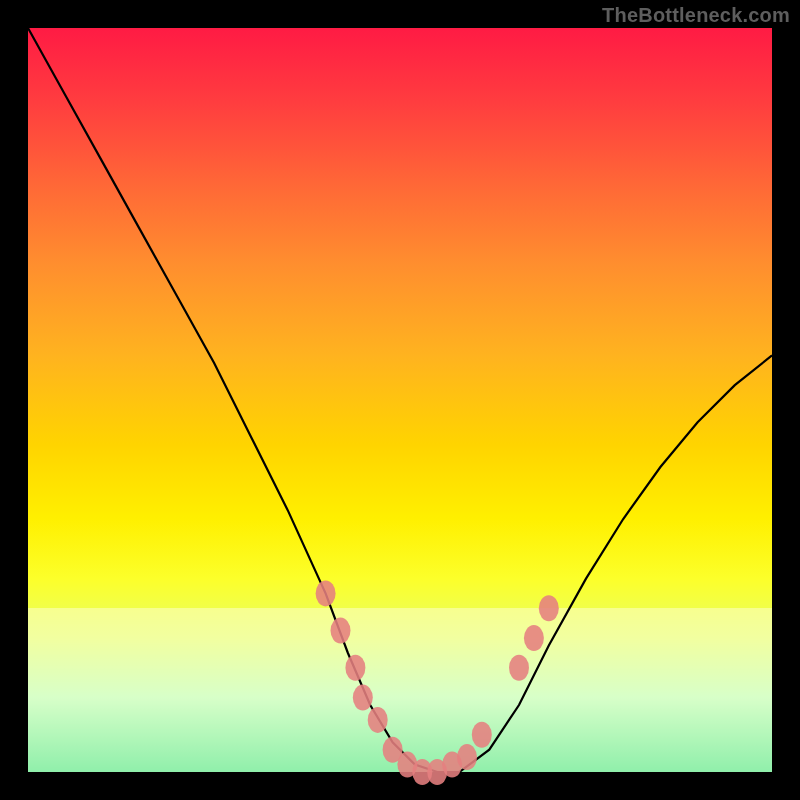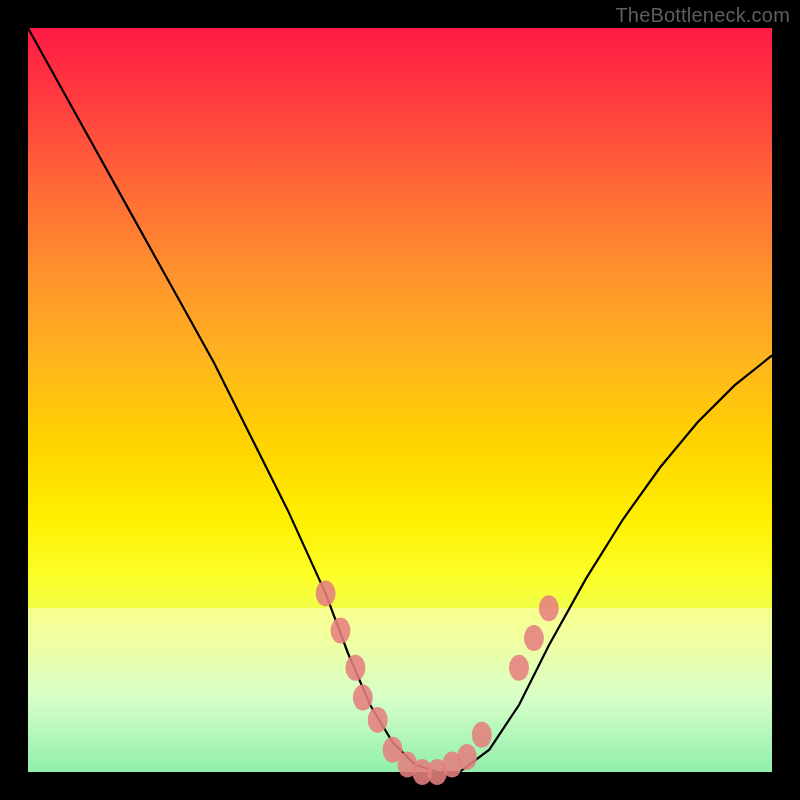--- a/index.html
+++ b/index.html
@@ -29,21 +29,21 @@
       #e6ff66 82%,
       #b7ffb0 90%,
       #35e27a 100%);
   }
   .attribution {
     position: absolute;
     top: 4px;
     right: 10px;
     color: #5e5e5e;
     font-size: 20px;
-    font-weight: 400;
+    font-weight: 700;
     letter-spacing: 0.2px;
     z-index: 10;
   }
   svg.curve {
     position: absolute;
     left: 0;
     top: 0;
     width: 744px;
     height: 744px;
     overflow: visible;

